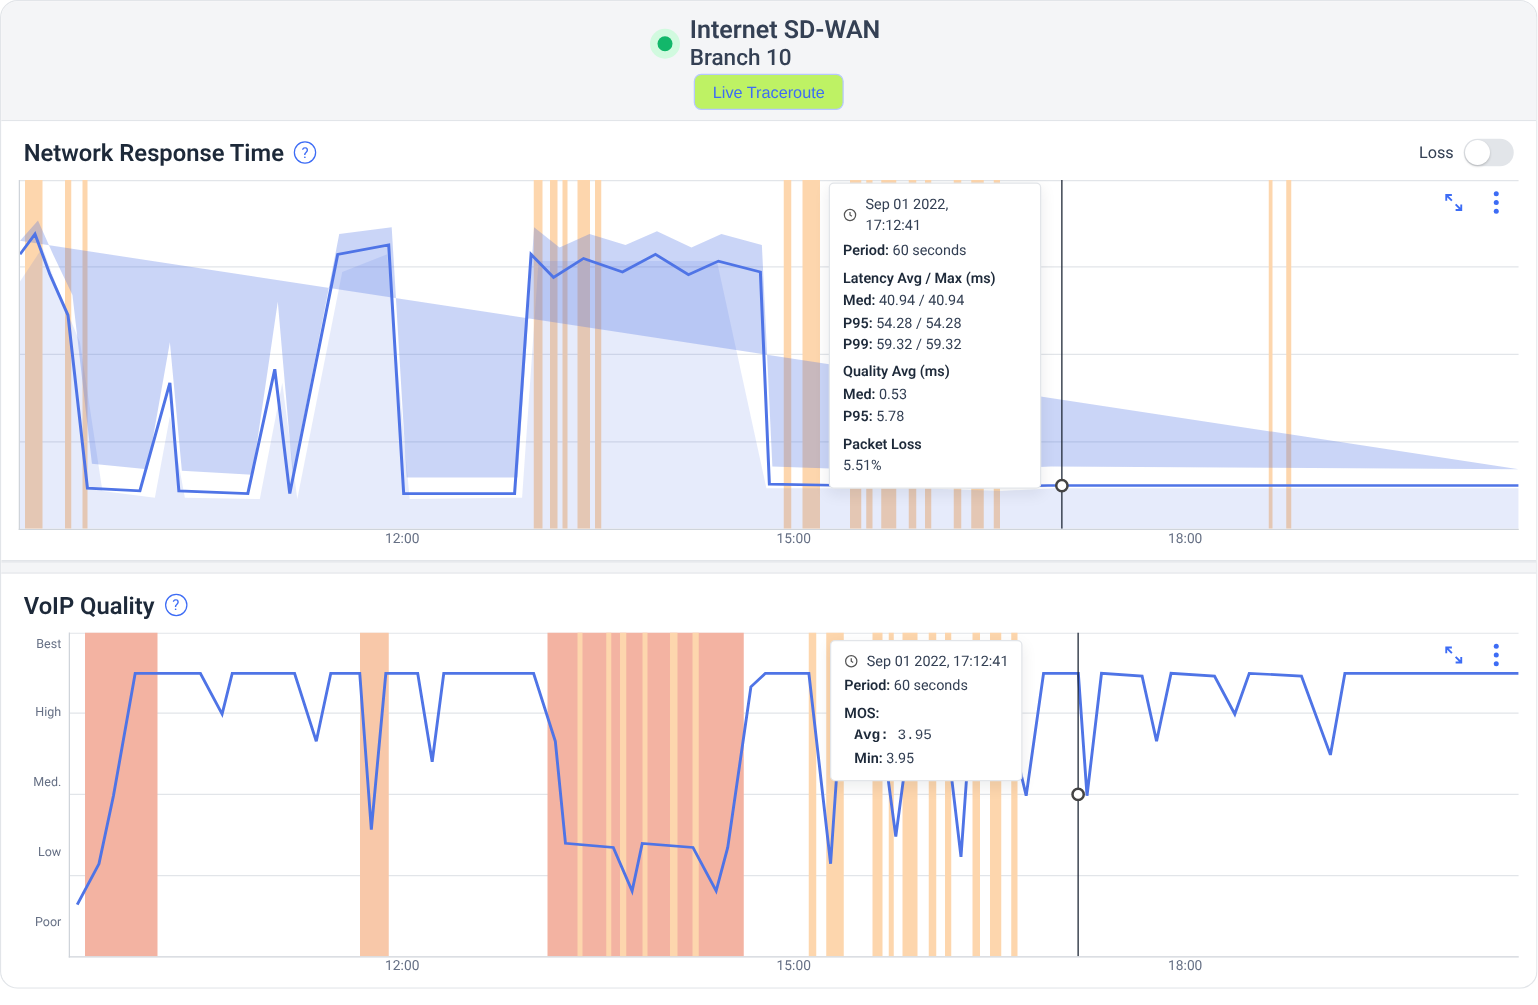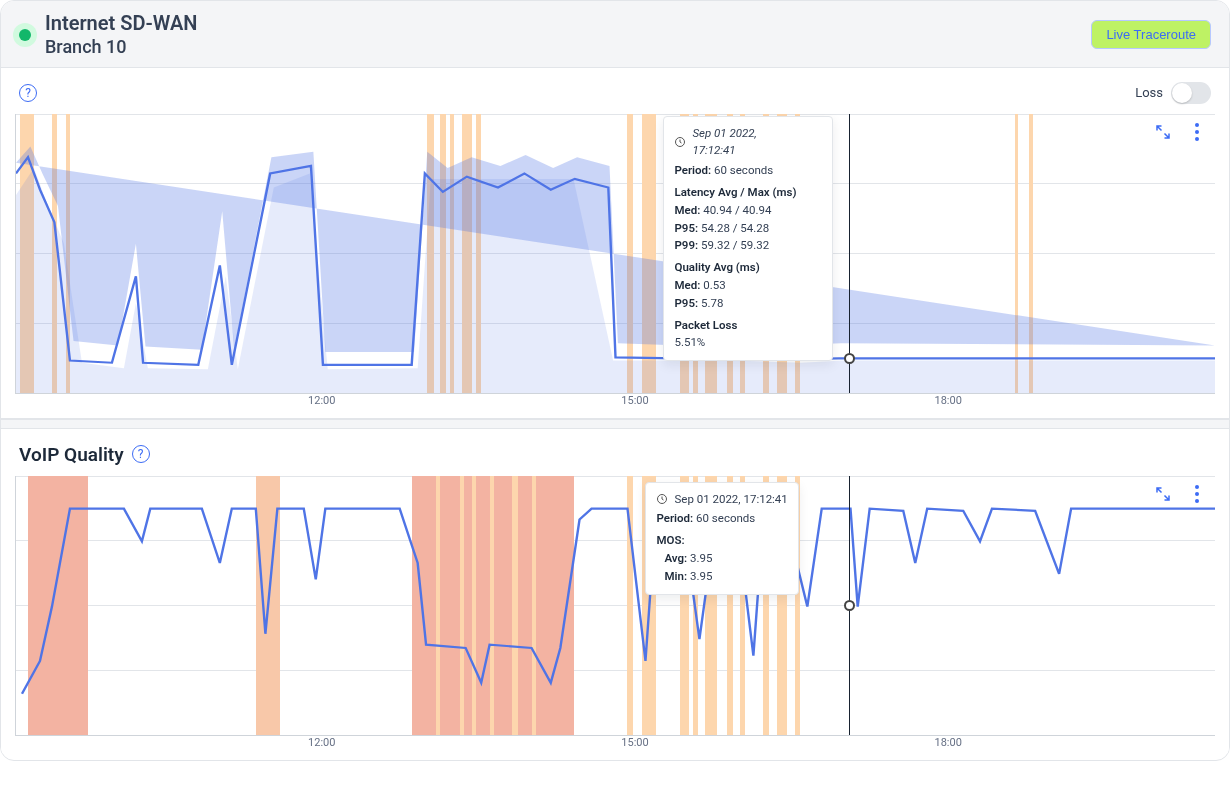--- a/index.html
+++ b/index.html
@@ -14,21 +14,21 @@
     --blue-line:#4f74e6;
     --blue-fill:rgba(79,116,230,.30);
     --blue-fill-lt:rgba(79,116,230,.14);
     --warn-bg:#f8c8a9;
     --crit-bg:#f3b3a2;
     --stripe-o:#fdd6ad;
   }
   *{box-sizing:border-box;}
   html,body{margin:0;padding:0;background:#fff;font-family:-apple-system,BlinkMacSystemFont,"Segoe UI",Roboto,Helvetica,Arial,sans-serif;color:var(--grey-900);}
   .page{width:1230px;border:1px solid var(--grey-200);border-radius:14px;overflow:hidden;margin:0 auto;}
-  .hdr{display:flex;align-items:center;justify-content:space-between;padding:10px 18px 8px 18px;background:var(--grey-50);border-bottom:1px solid var(--grey-200);}
+  .hdr{display:flex;align-items:center;justify-content:space-between;padding:10px 18px 8px 18px;background:var(--grey-50);border-bottom:1px solid var(--grey-200);flex-direction:column;}
   .hdr-left{display:flex;align-items:center;gap:14px;}
   .status-dot{width:12px;height:12px;border-radius:50%;background:#12b76a;box-shadow:0 0 0 6px #d1fadf;}
   .titles{display:flex;flex-direction:column;line-height:1.25;}
   .titles .t1{font-size:20px;font-weight:600;color:var(--grey-700);}
   .titles .t2{font-size:18px;font-weight:500;color:var(--grey-700);}
   .btn-outline{border:1px solid #b6c8ff;background:#bef264;color:var(--blue);padding:6px 14px;border-radius:6px;font-size:13px;font-weight:500;cursor:pointer;}
   .card{background:#fff;border-bottom:1px solid var(--grey-200);}
   .card:last-child{border-bottom:none;}
   .card-hdr{display:flex;align-items:center;justify-content:space-between;padding:14px 18px 10px 18px;}
   .card-hdr-left{display:flex;align-items:center;gap:8px;}
@@ -76,20 +76,21 @@
         <span class="t1">Internet SD-WAN</span>
         <span class="t2">Branch 10</span>
       </div>
     </div>
     <button class="btn-outline">Live Traceroute</button>
   </div>
 
   <div class="card">
     <div class="card-hdr">
       <div class="card-hdr-left">
+        <span class="card-title">Network Response Time</span>
         <span class="help-icon">?</span>
       </div>
       <div class="live-wrap">
         <span>Loss</span>
         <div class="switch">
             <div class="knob"></div>
           </div>
       </div>
     </div>
     <div class="chart-box">
@@ -142,21 +143,21 @@
           </svg>
           <div class="crosshair" style="left:69.5%;">
             <div class="dot" style="top:86%;"></div>
           </div>
           <div class="tooltip" style="left:54%;top:2px;">
             <div class="tt-hdr">
               <svg viewBox="0 0 24 24" fill="none" stroke="#555" stroke-width="2">
                   <circle cx="12" cy="12" r="9"></circle>
                   <path d="M12 7v5l3 2"></path>
                 </svg>
-              <span style="white-space:pre-line;font-style:italic;">Sep 01 2022,
+              <span style="white-space:pre-line;">Sep 01 2022,
 17:12:41</span>
             </div>
             <div class="tt-row"><b>Period:</b> <span>60 seconds</span></div>
             <div class="tt-row" style="margin-top:4px;"><b>Latency Avg / Max (ms)</b></div>
             <div class="tt-row"><b>Med:</b> <span>40.94 / 40.94</span></div>
             <div class="tt-row"><b>P95:</b> <span>54.28 / 54.28</span></div>
             <div class="tt-row"><b>P99:</b> <span>59.32 / 59.32</span></div>
             <div class="tt-row" style="margin-top:4px;"><b>Quality Avg (ms)</b></div>
             <div class="tt-row"><b>Med:</b> <span>0.53</span></div>
             <div class="tt-row"><b>P95:</b> <span>5.78</span></div>
@@ -189,20 +190,27 @@
               <path d="M4 10V4h6M20 14v6h-6M4 4l6 6M20 20l-6-6"></path>
             </svg>
         </div>
         <div class="icon-btn kebab">
             <span></span>
             <span></span>
             <span></span>
           </div>
       </div>
       <div class="plot small">
+        <div class="yaxis cat">
+          <span>Best</span>
+          <span>High</span>
+          <span>Med.</span>
+          <span>Low</span>
+          <span>Poor</span>
+        </div>
         <div class="plot-area">
           <div class="grid-h">
             <div style="top:0%"></div>
               <div style="top:25%"></div>
               <div style="top:50%"></div>
               <div style="top:75%"></div>
           </div>
           <div class="stripes">
             <div class="stripe" style="left:1%;width:5%;background:var(--crit-bg);"></div>
             <div class="stripe" style="left:20%;width:2%;background:var(--warn-bg);"></div>
@@ -233,21 +241,21 @@
           <div class="tooltip" style="left:52.5%;top:6px;min-width:150px;">
             <div class="tt-hdr">
               <svg viewBox="0 0 24 24" fill="none" stroke="#555" stroke-width="2">
                   <circle cx="12" cy="12" r="9"></circle>
                   <path d="M12 7v5l3 2"></path>
                 </svg>
               <span>Sep 01 2022, 17:12:41</span>
             </div>
             <div class="tt-row"><b>Period:</b> <span>60 seconds</span></div>
             <div class="tt-row" style="margin-top:4px;"><b>MOS:</b></div>
-            <div class="tt-row" style="padding-left:8px;"><b>Avg:</b> <span>3.95</span></div>
+            <div class="tt-row" style="padding-left:8px;font-family:Liberation Mono, monospace;"><b>Avg:</b> <span>3.95</span></div>
             <div class="tt-row" style="padding-left:8px;"><b>Min:</b> <span>3.95</span></div>
           </div>
         </div>
       </div>
       <div class="xaxis">
         <span style="left:23%;">12:00</span>
         <span style="left:50%;">15:00</span>
         <span style="left:77%;">18:00</span>
       </div>
     </div>

